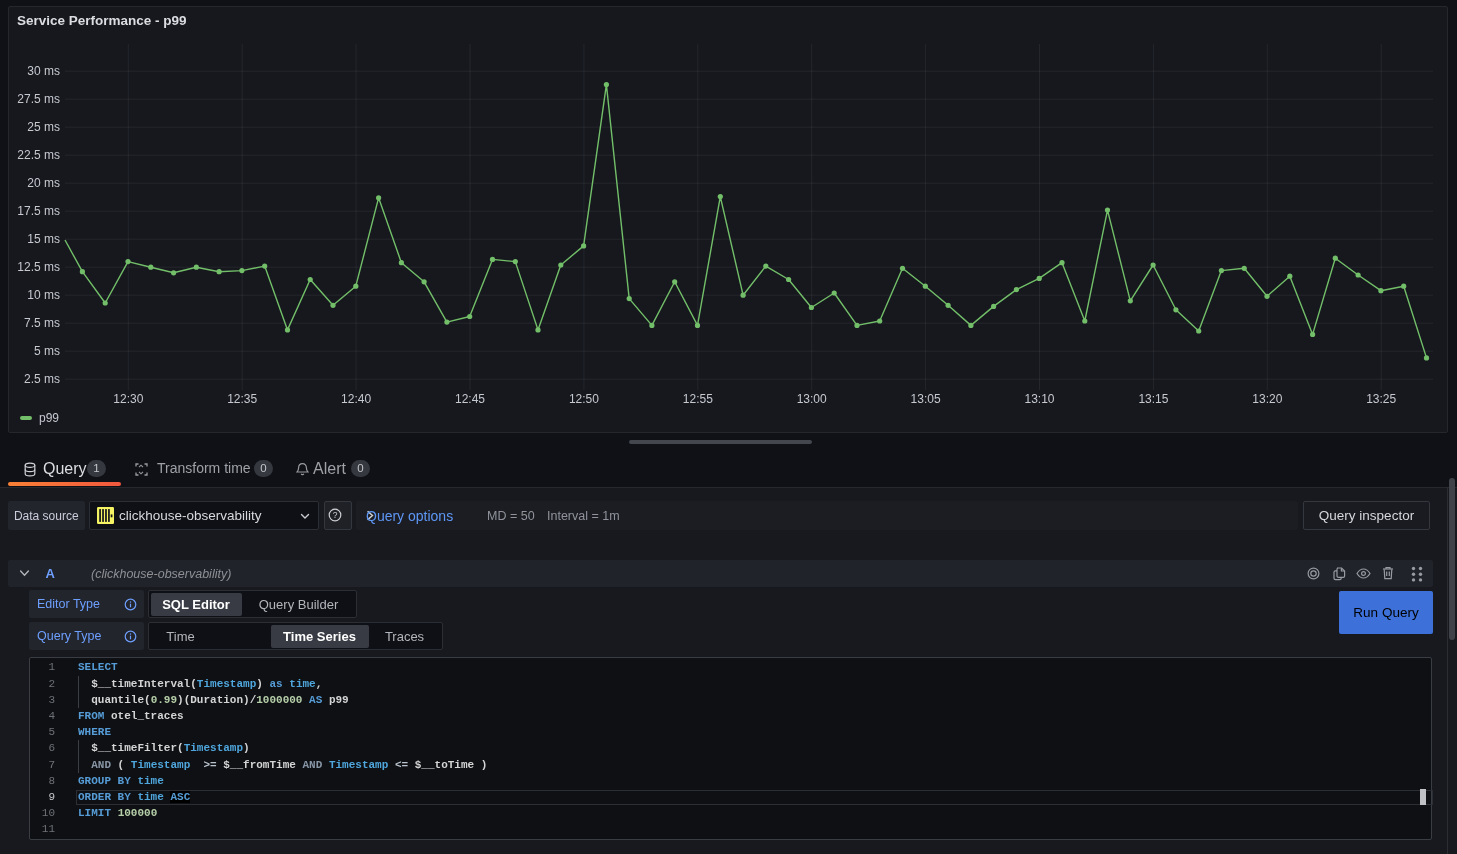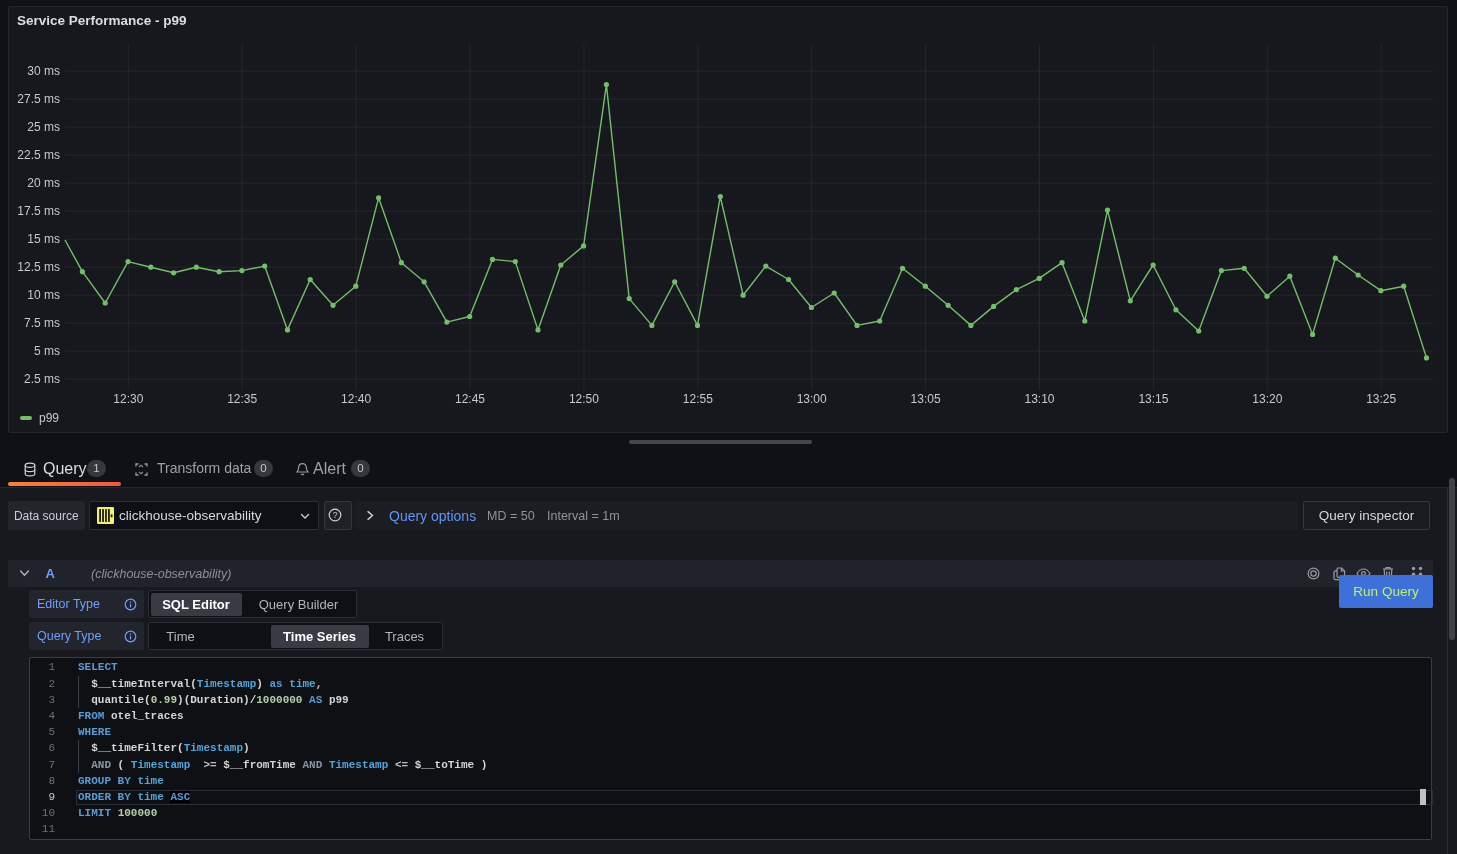--- a/index.html
+++ b/index.html
@@ -142,21 +142,21 @@
 </g>
   </svg>
 <div class="abs" style="left:43px;top:460px;font-size:16px;font-weight:500;color:#dcdde1">Query</div>
 <div class="pill" style="left:87px;top:460px;width:19px;">1</div>
 <svg style="position:absolute;left:134px;top:462px" width="15" height="15" viewBox="0 0 15 15">
     <g fill="none" stroke="#989ba2" stroke-width="1.3">
 <path d="M4.5 2 h-2.5 v2.5 M10.5 2 h2.5 v2.5 M4.5 13 h-2.5 v-2.5 M10.5 13 h2.5 v-2.5"></path>
 <path d="M5 5.2 l2-2 2 2 M5 9.8 l2 2 2-2" stroke-width="1.1"></path>
 </g>
   </svg>
-<div class="abs" style="left:157px;top:460px;font-size:14px;color:#9ea1a8">Transform data</div>
+<div class="abs" style="left:157px;top:460px;font-size:14px;color:#9ea1a8">Transform time</div>
 <div class="pill" style="left:254px;top:460px;width:19px;">0</div>
 <svg style="position:absolute;left:296px;top:462px" width="13" height="14" viewBox="0 0 13 14">
     <g fill="none" stroke="#989ba2" stroke-width="1.2">
 <path d="M6.5 1.6 c-2.5 0 -3.9 1.9 -3.9 4.1 c0 2.6 -0.9 3.6 -1.5 4.3 h10.8 c-0.6 -0.7 -1.5 -1.7 -1.5 -4.3 c0 -2.2 -1.4 -4.1 -3.9 -4.1 z"></path>
 <path d="M5.2 11.8 a1.4 1.4 0 0 0 2.6 0"></path>
 </g>
   </svg>
 <div class="abs" style="left:313px;top:460px;font-size:16px;color:#9ea1a8">Alert</div>
 <div class="pill" style="left:351px;top:460px;width:19px;">0</div>
 <div class="abs" style="left:8px;top:481.5px;width:113px;height:4px;border-radius:2px;background:linear-gradient(90deg,#fa8136,#f2583e)"></div>
@@ -177,21 +177,21 @@
   </svg>
 <div class="abs" style="left:324px;top:501px;width:28px;height:29px;background:#1f2127;border:1px solid #35373e;border-radius:2px"></div>
 <svg style="position:absolute;left:328px;top:508px" width="14" height="15" viewBox="0 0 14 15">
     <circle cx="7" cy="7" r="5.8" fill="none" stroke="#cdced3" stroke-width="1.2"></circle>
     <text x="7" y="9.8" text-anchor="middle" font-size="8.5" fill="#cdced3" font-family="Liberation Sans">?</text>
   </svg>
 <div class="abs" style="left:356px;top:501px;width:942px;height:29px;background:#1b1d23;border-radius:2px"></div>
 <svg style="position:absolute;left:364px;top:509px" width="12" height="13" viewBox="0 0 12 13">
     <path d="M4 2.6 L8.5 6.5 L4 10.4" fill="none" stroke="#cfd0d4" stroke-width="1.4" stroke-linecap="round"></path>
   </svg>
-<div class="abs" style="left:389px;top:508px;font-size:14px;font-weight:500;color:#5e97f5">Query options</div>
+<div class="abs" style="left:366px;top:508px;font-size:14px;font-weight:500;color:#5e97f5">Query options</div>
 <div class="abs" style="left:487px;top:509px;font-size:12.5px;color:#90939b">MD = 50</div>
 <div class="abs" style="left:547px;top:509px;font-size:12.5px;color:#90939b">Interval = 1m</div>
 <div class="abs" style="left:1303px;top:500.5px;width:127px;height:29px;background:#191b21;border:1px solid #35373e;border-radius:2px;color:#d6d7db;font-size:13.5px;font-weight:500;display:flex;align-items:center;justify-content:center">Query inspector</div>
 
 <div class="abs" style="left:8px;top:559.5px;width:1425px;height:27px;background:#202329;border-radius:2px"></div>
 <svg style="position:absolute;left:18px;top:567px" width="12" height="12" viewBox="0 0 12 12">
     <path d="M2.6 4 L6.5 8.2 L10.4 4" fill="none" stroke="#b3b5bb" stroke-width="1.4" stroke-linecap="round"></path>
   </svg>
 <div class="abs" style="left:45.5px;top:566px;font-size:13px;font-weight:600;color:#6e9fff">A</div>
 <div class="abs" style="left:91px;top:566.5px;font-size:12.5px;font-style:italic;color:#8e9096">(clickhouse-observability)</div>
@@ -220,21 +220,21 @@
   </svg>
 <svg style="position:absolute;left:1411px;top:566px" width="13" height="17" viewBox="0 0 13 17">
     <circle cx="2.5" cy="2.5" r="1.7" fill="#989ba2"></circle>
     <circle cx="9.5" cy="2.5" r="1.7" fill="#989ba2"></circle>
     <circle cx="2.5" cy="8.2" r="1.7" fill="#989ba2"></circle>
     <circle cx="9.5" cy="8.2" r="1.7" fill="#989ba2"></circle>
     <circle cx="2.5" cy="13.9" r="1.7" fill="#989ba2"></circle>
     <circle cx="9.5" cy="13.9" r="1.7" fill="#989ba2"></circle>
   </svg>
 
-<div class="abs" style="left:1339px;top:575px;width:94px;height:33px;background:#3d71d9;border-radius:2px;color:#bef264;font-size:13.5px;font-weight:500;display:flex;align-items:center;justify-content:center">Run Query</div>
+<div class="abs" style="left:1339px;top:591px;width:94px;height:43px;background:#3d71d9;border-radius:2px;color:#000000;font-size:13.5px;font-weight:500;display:flex;align-items:center;justify-content:center">Run Query</div>
 
 <div class="abs" style="left:29px;top:590px;width:115px;height:28px;background:#22252b;border-radius:2px"></div>
 <div class="abs" style="left:37px;top:597px;font-size:12.5px;font-weight:500;color:#6e9fff">Editor Type</div>
 <svg style="position:absolute;left:124px;top:598px" width="13" height="13" viewBox="0 0 13 13">
     <circle cx="6.5" cy="6.5" r="5.3" fill="none" stroke="#6e9fff" stroke-width="1.2"></circle>
     <rect x="5.9" y="5.7" width="1.2" height="3.6" fill="#6e9fff"></rect>
     <rect x="5.9" y="3.4" width="1.2" height="1.3" fill="#6e9fff"></rect>
   </svg>
 <div class="abs" style="left:148px;top:590px;width:209px;height:28px;background:#0e1015;border:1px solid #2c2e36;border-radius:2px"></div>
 <div class="abs" style="left:150.5px;top:592.5px;width:91px;height:23px;background:#383b43;border-radius:2px;color:#ffffff;font-size:13px;font-weight:700;display:flex;align-items:center;justify-content:center">SQL Editor</div>

